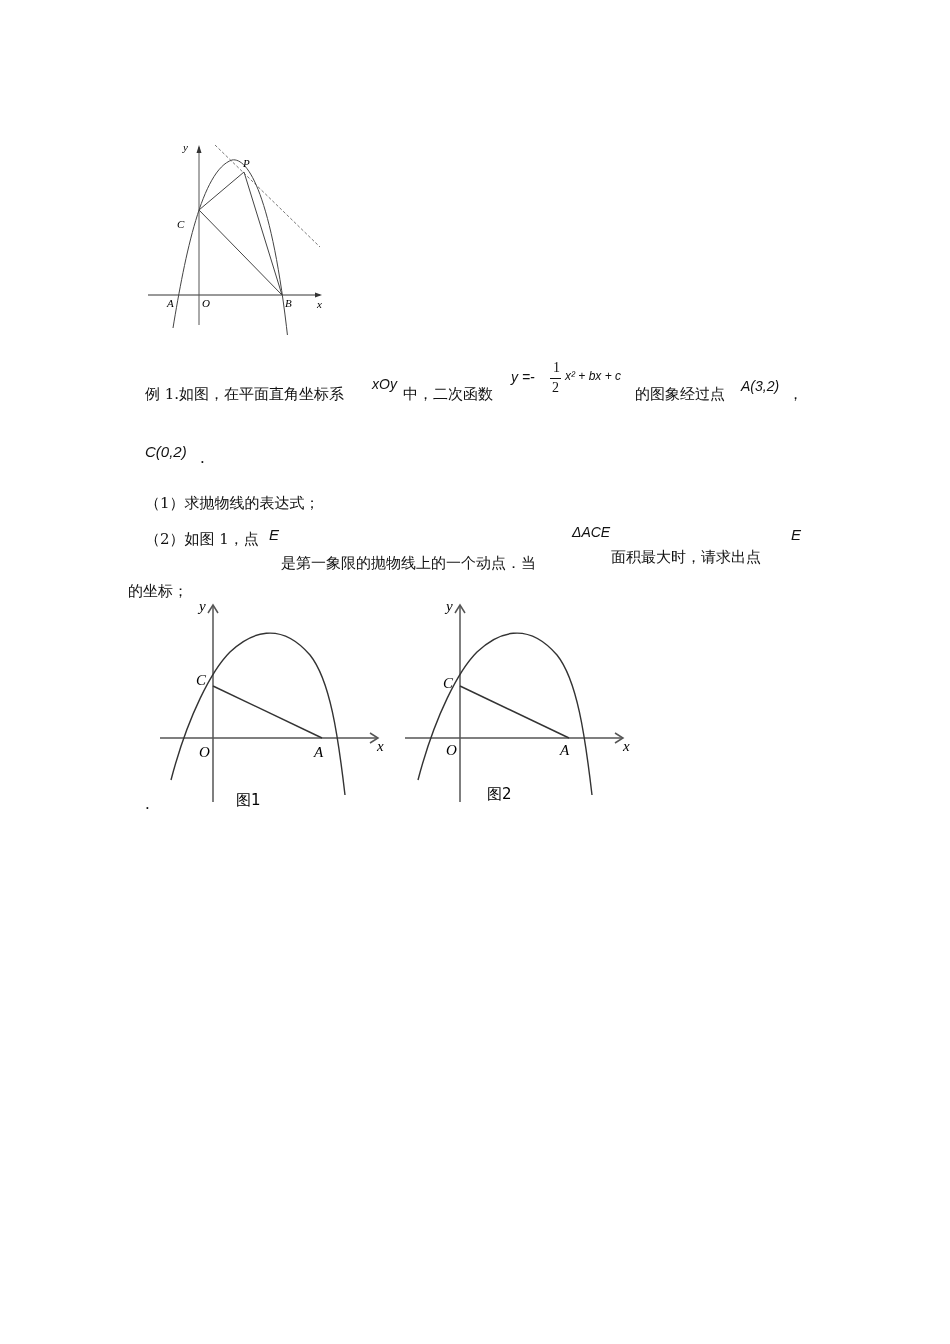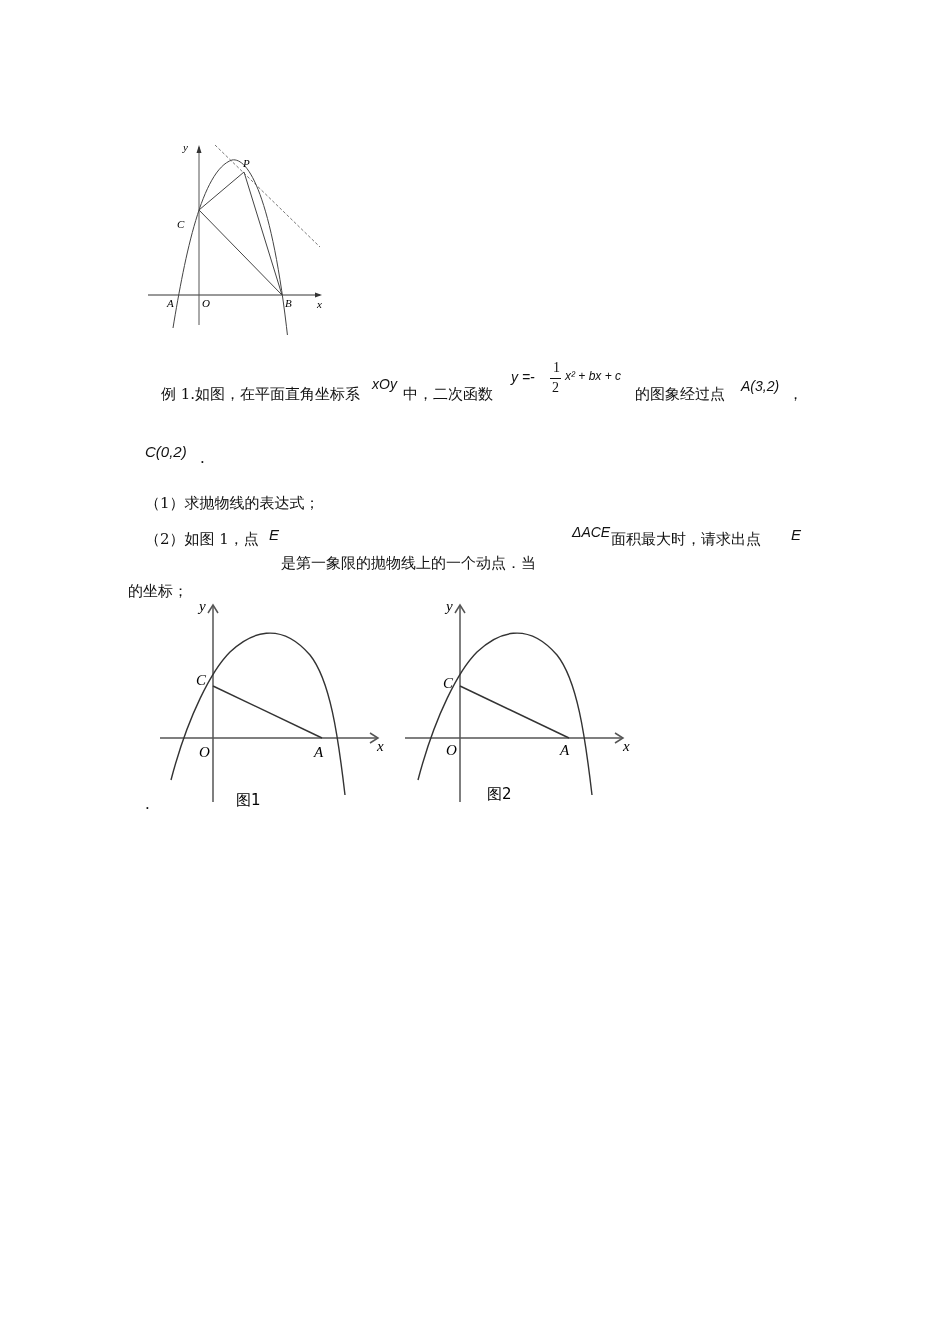--- a/index.html
+++ b/index.html
@@ -34,21 +34,21 @@
   <text x="43" y="16" font-size="11">y</text>
   <text x="103" y="32" font-size="11">P</text>
   <text x="37" y="93" font-size="11">C</text>
   <text x="27" y="172" font-size="11">A</text>
   <text x="62" y="172" font-size="11">O</text>
   <text x="145" y="172" font-size="11">B</text>
   <text x="177" y="173" font-size="11">x</text>
 </svg>
 
 <div class="abs txt" style="left:145px; top:366px; height:40px; width:680px;">
-  <span class="abs" style="left:16px; top:19px;">例 1.如图，在平面直角坐标系</span>
+  <span class="abs" style="left:0; top:19px;">例 1.如图，在平面直角坐标系</span>
   <span class="abs math" style="left:227px; top:10px; font-size:14px;">xOy</span>
   <span class="abs" style="left:258px; top:19px;">中，二次函数</span>
   <span class="abs math" style="left:366px; top:3px; font-size:14px;">y =-</span>
   <span class="abs mathup" style="left:408px; top:-6px; font-size:14px;">1</span>
   <span class="abs" style="left:405px; top:12px; width:11px; height:1px; background:#111;"></span>
   <span class="abs mathup" style="left:407px; top:14px; font-size:14px;">2</span>
   <span class="abs math" style="left:420px; top:3px; font-size:12px;">x² + bx + c</span>
   <span class="abs" style="left:490px; top:19px;">的图象经过点</span>
   <span class="abs math" style="left:596px; top:12px; font-size:14px;">A(3,2)</span>
   <span class="abs" style="left:643px; top:19px;">，</span>
@@ -59,21 +59,21 @@
   <span class="abs" style="left:55px; top:6px;">.</span>
 </div>
 
 <div class="abs txt" style="left:145px; top:494px;">（1）求抛物线的表达式；</div>
 
 <div class="abs txt" style="left:145px; top:528px; width:680px; height:24px;text-align:right;">
   <span class="abs" style="left:0; top:2px;">（2）如图 1，点</span>
   <span class="abs math" style="left:124px; top:-2px;">E</span>
   <span class="abs" style="left:136px; top:2px;margin-top:24px;">是第一象限的抛物线上的一个动点．当</span>
   <span class="abs math" style="left:419px; top:-4px; font-size:14px;margin-left:8px;">ΔACE</span>
-  <span class="abs" style="left:466px; top:2px;">面积最大时，请求出点</span>
+  <span class="abs" style="left:466px; top:20px;">面积最大时，请求出点</span>
   <span class="abs math" style="left:646px; top:-2px;">E</span>
 </div>
 <div class="abs txt" style="left:128px; top:566px;margin-top:16px;">的坐标；</div>
 
 <svg class="abs" style="left:150px; top:595px;" width="240" height="220" viewBox="0 0 240 220">
   <line x1="10" y1="143" x2="228" y2="143" stroke="#555" stroke-width="1.5"></line>
   <polyline points="220,138 228,143 220,148" fill="none" stroke="#555" stroke-width="1.5"></polyline>
   <line x1="63" y1="207" x2="63" y2="10" stroke="#555" stroke-width="1.5"></line>
   <polyline points="58,18 63,10 68,18" fill="none" stroke="#555" stroke-width="1.5"></polyline>
   <path d="M21,185 C38,120 62,75 80,57 C100,38 130,25 160,60 C180,85 188,140 195,200" fill="none" stroke="#333" stroke-width="1.4"></path>

